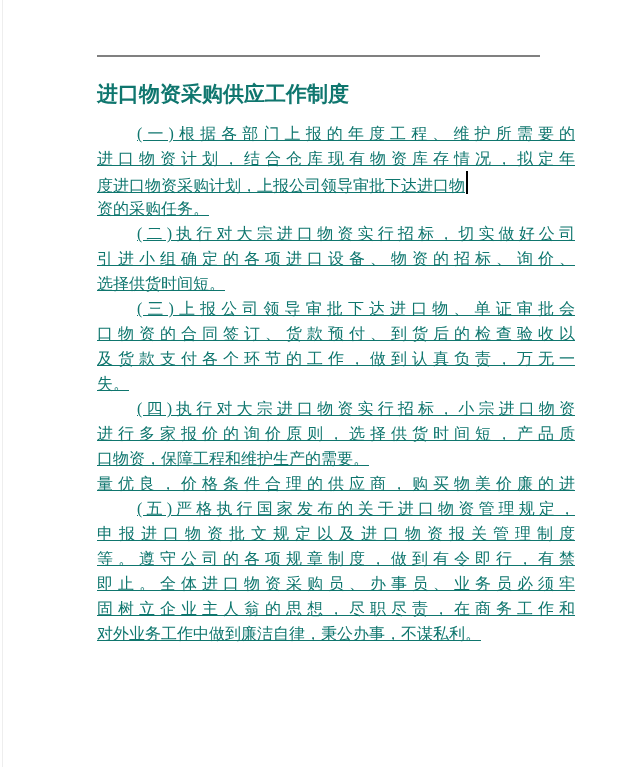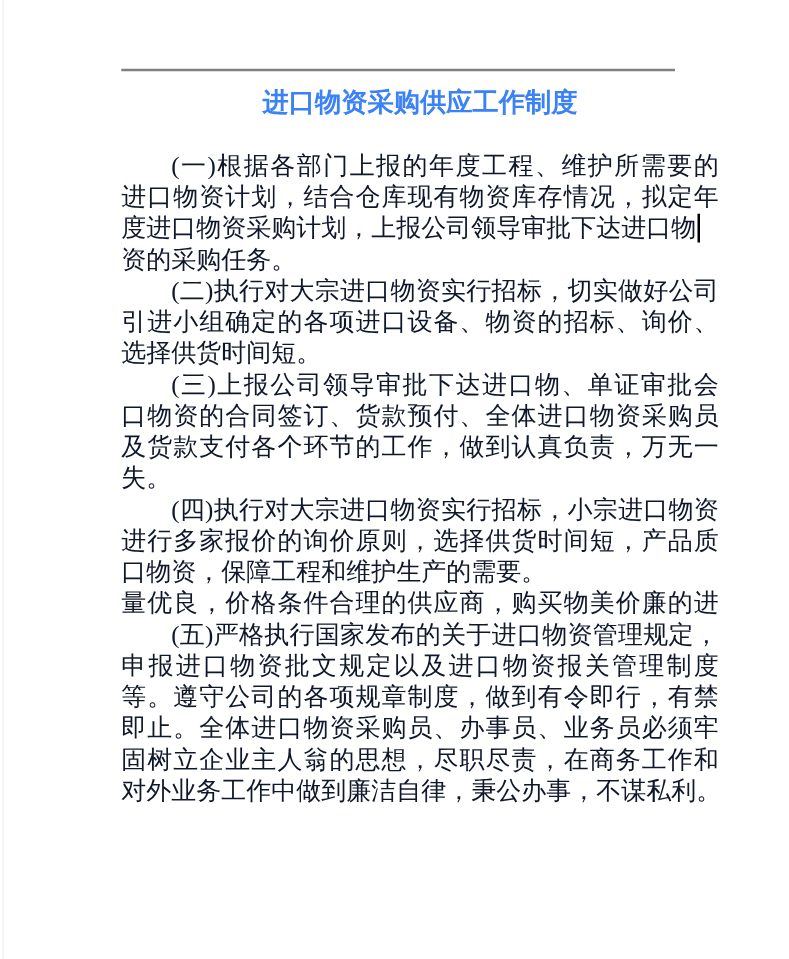--- a/index.html
+++ b/index.html
@@ -27,37 +27,37 @@
     position: absolute;
     left: 97px;
     top: 55px;
     width: 443px;
     height: 2px;
     background: #808080;
   }
   .doc-title {
     position: absolute;
     left: 97px;
-    top: 70px;
+    top: 81px;
     width: 478px;
     margin: 0;
-    text-align: center;
     font-family: "Liberation Sans", sans-serif;
     font-weight: bold;
     font-size: 21px;
     line-height: 26px;
-    color: #3b82f6;
+    color: #0f766e;
   }
   .doc-body {
     position: absolute;
     left: 97px;
     top: 121px;
     width: 478px;
-    font-size: 20px;
-    color: #0f172a;
+    font-size: 16px;
+    color: #0f766e;
+    text-decoration: underline;
   }
   .para { margin: 0; padding: 0; }
   .line {
     height: 25px;
     line-height: 25px;
     white-space: nowrap;
     text-align: justify;
     text-align-last: justify;
     text-justify: inter-ideograph;
   }
@@ -86,21 +86,21 @@
         <div class="line caret-line">度进口物资采购计划，上报公司领导审批下达进口物<span class="caret"></span></div>
         <div class="line last">资的采购任务。</div>
       </div>
       <div class="para">
         <div class="line first">(二)执行对大宗进口物资实行招标，切实做好公司</div>
         <div class="line">引进小组确定的各项进口设备、物资的招标、询价、</div>
         <div class="line last">选择供货时间短。</div>
       </div>
       <div class="para">
         <div class="line first">(三)上报公司领导审批下达进口物、单证审批会</div>
-        <div class="line">口物资的合同签订、货款预付、全体进口物资采购员</div>
+        <div class="line">口物资的合同签订、货款预付、到货后的检查验收以</div>
         <div class="line">及货款支付各个环节的工作，做到认真负责，万无一</div>
         <div class="line last">失。</div>
       </div>
       <div class="para">
         <div class="line first">(四)执行对大宗进口物资实行招标，小宗进口物资</div>
         <div class="line">进行多家报价的询价原则，选择供货时间短，产品质</div>
         <div class="line last">口物资，保障工程和维护生产的需要。</div>
         <div class="line">量优良，价格条件合理的供应商，购买物美价廉的进</div>
       </div>
       <div class="para">

